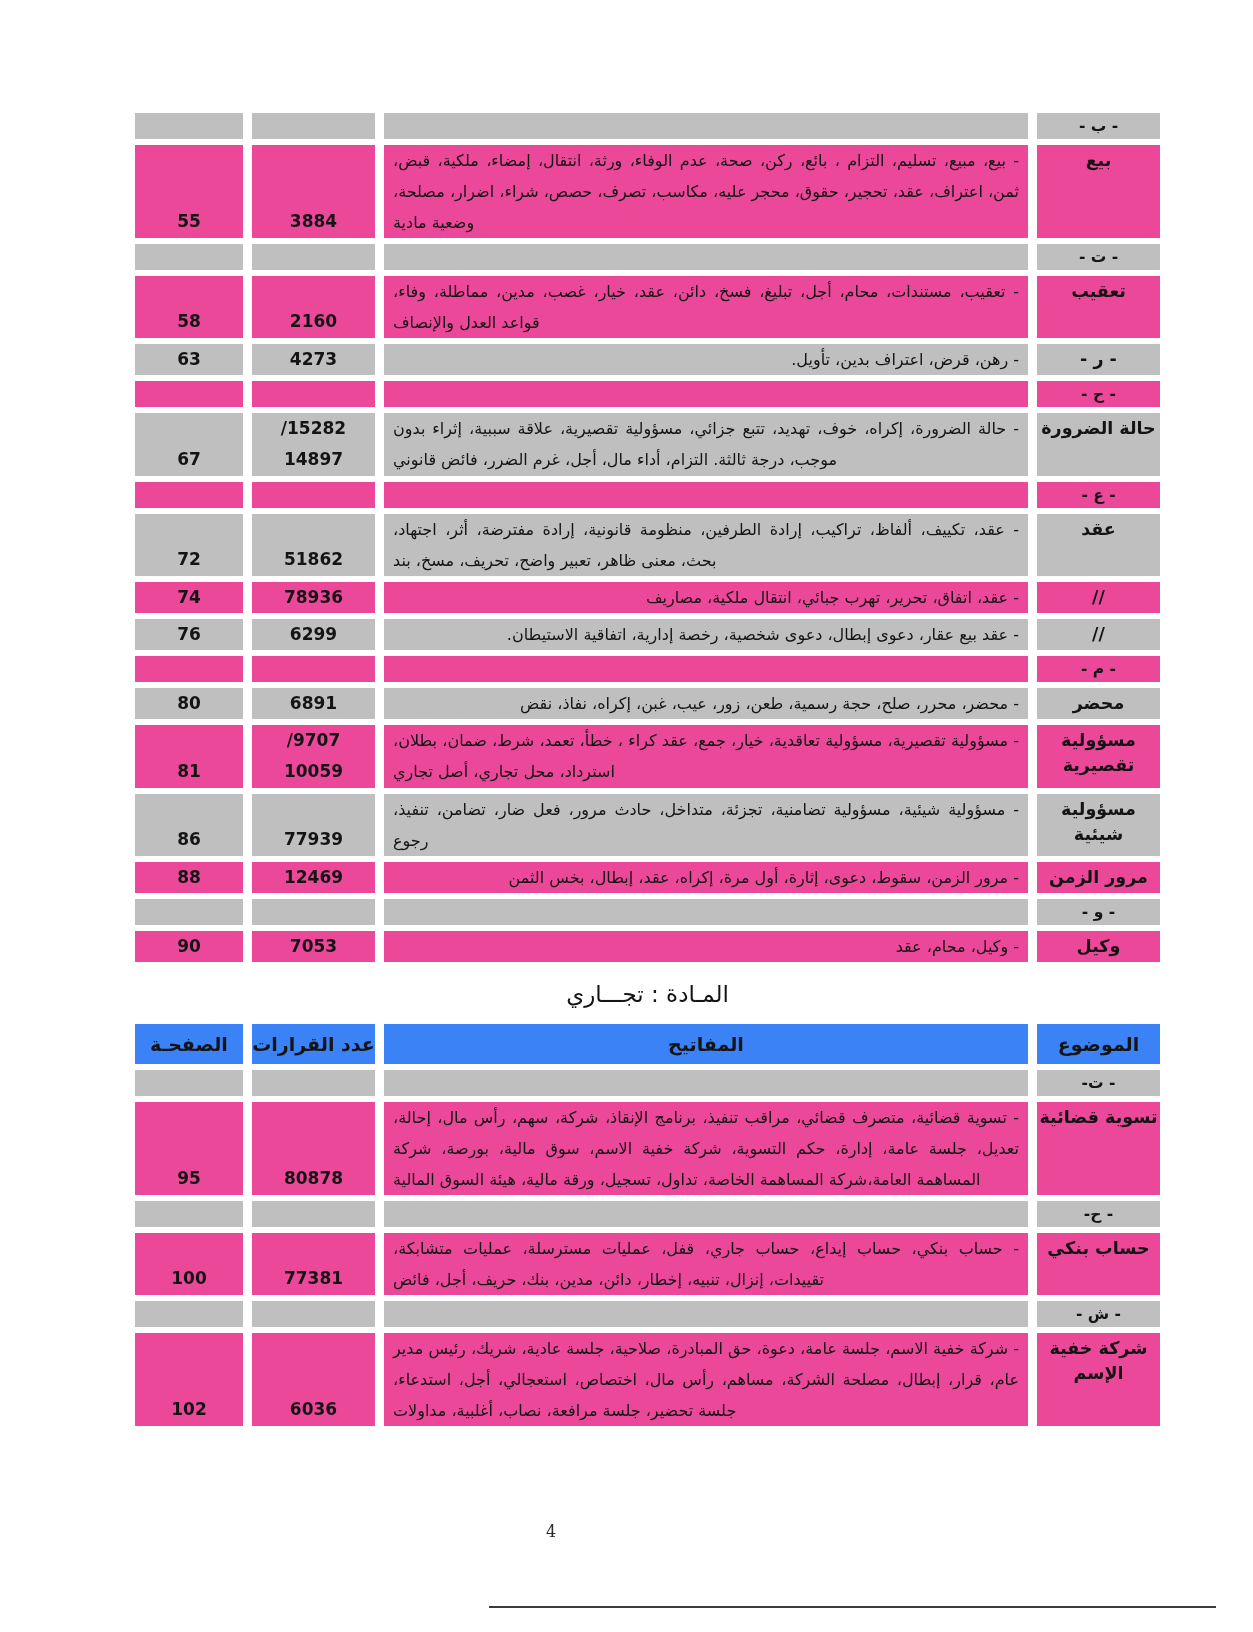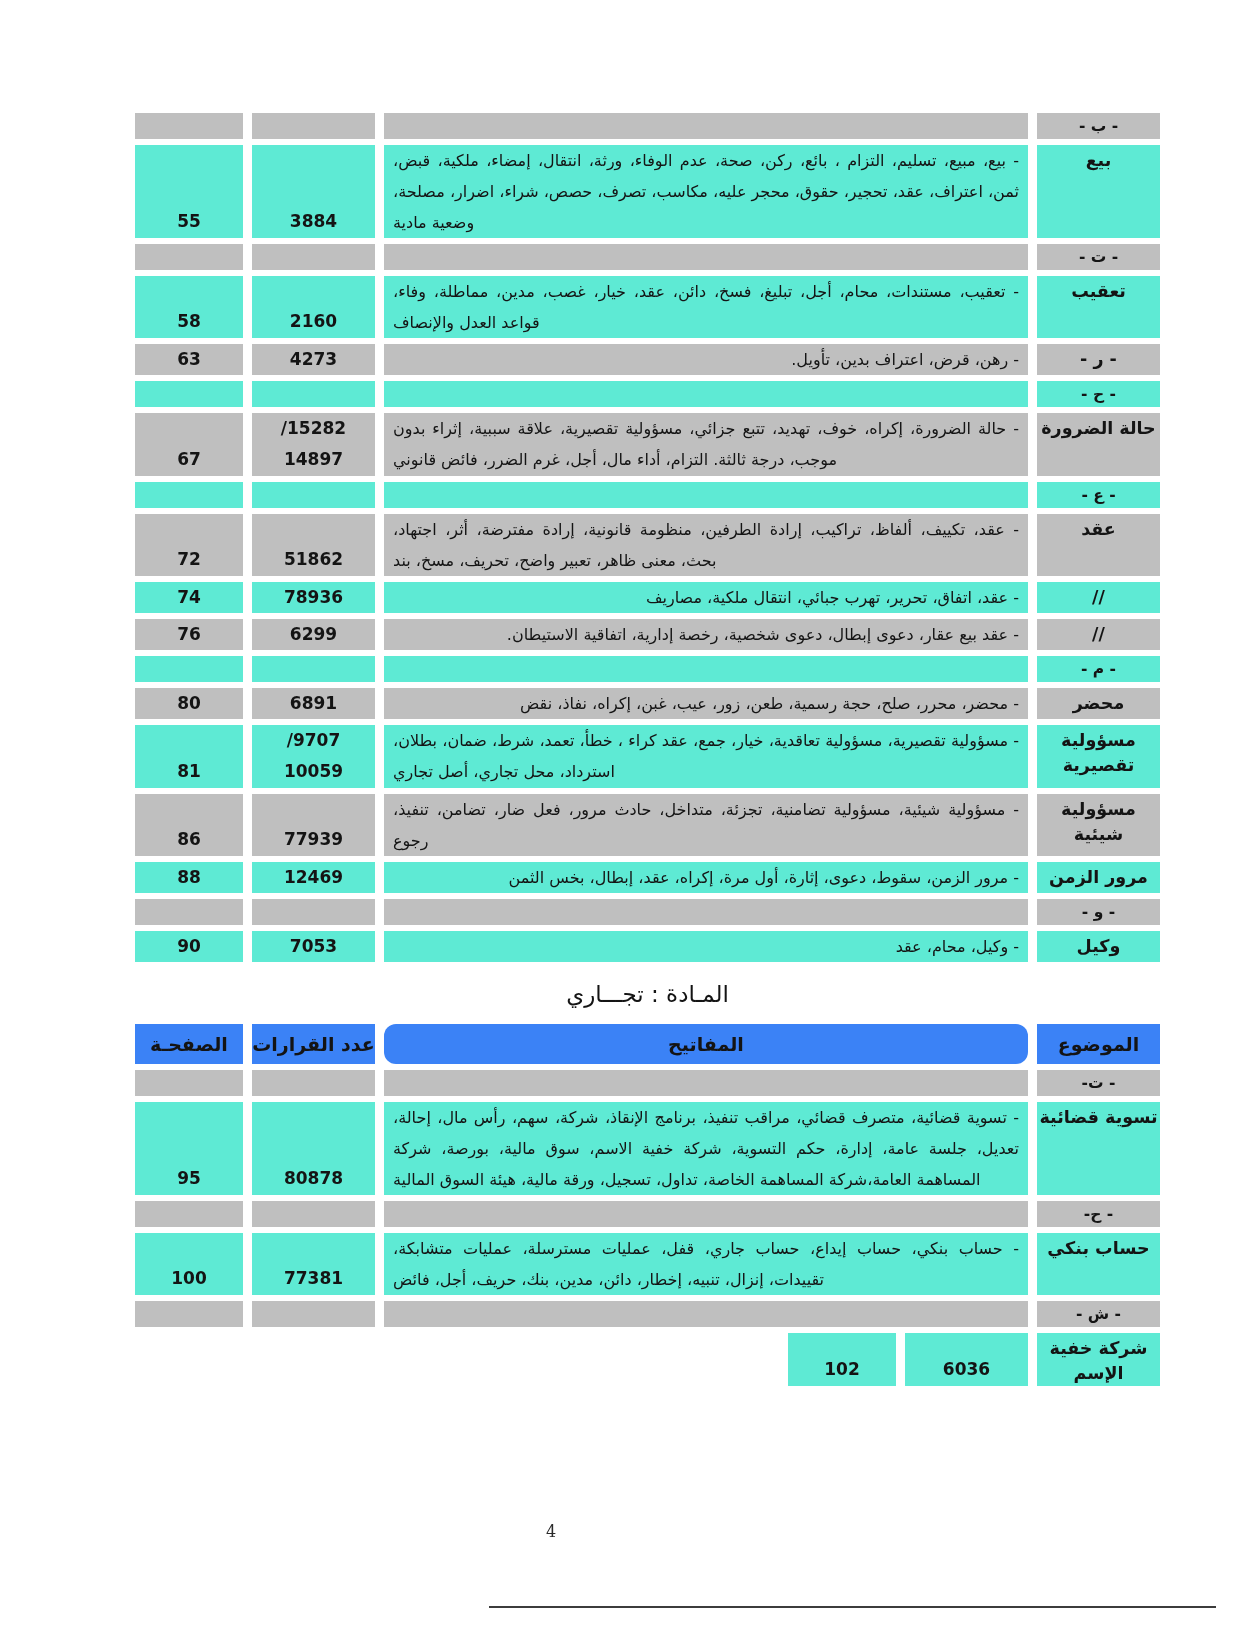--- a/index.html
+++ b/index.html
@@ -6,21 +6,21 @@
   body{
     width:1253px;height:1632px;position:relative;background:#ffffff;
     font-family:"DejaVu Sans","Liberation Sans",sans-serif;color:#141414;
     direction:rtl;overflow:hidden;
   }
   .content{position:absolute;top:113px;right:93px;width:1025px;}
   .tbl{display:flex;flex-direction:column;row-gap:6px;}
   .row{display:flex;column-gap:9px;}
   .cell{min-height:26px;}
   .row.dark  .cell{background:#bfbfbf;}
-  .row.light .cell{background:#5eead4;}
+  .row.light .cell{background:#ec4899;}
   .cell-subject{
     width:123px;flex:none;text-align:center;font-weight:bold;
     font-size:17.5px;line-height:25px;padding-top:3px;box-sizing:border-box;
   }
   .row.letter .cell-subject{font-size:15.5px;line-height:26px;padding-top:0;}
   .cell-keys{
     flex:1;font-size:16px;line-height:31px;padding:0 9px;box-sizing:border-box;
     text-align:justify;text-align-last:right;font-weight:500;
   }
   .row.multi .cell-keys{text-align-last:left;}
@@ -28,21 +28,21 @@
     flex:none;display:flex;flex-direction:column;justify-content:center;align-items:center;
     font-weight:bold;font-size:17px;line-height:31px;direction:ltr;
   }
   .row.multi .cell-num{justify-content:flex-end;padding-bottom:1px;box-sizing:border-box;}
   .cell-decisions{width:123px;}
   .cell-page{width:108px;}
   .row.header .cell{
     background:#3b82f6;font-weight:bold;font-size:19px;line-height:40px;min-height:40px;
     text-align:center;padding:0;
   }
-  .row.header .cell-keys{text-align:right;text-align-last:center;border-radius:12px;}
+  .row.header .cell-keys{text-align:right;text-align-last:center;}
   .section-title{
     text-align:center;font-weight:normal;font-size:23px;
     margin:19px 0 17px 0;letter-spacing:0;
   }
   .page-footer-number{
     position:absolute;top:1522px;left:546px;font-size:16px;
     font-family:"DejaVu Serif","Liberation Serif",serif;color:#2a2a2a;
   }
   .footer-rule{
     position:absolute;top:1606px;left:489px;width:727px;height:2px;background:#3c3c3c;
@@ -228,20 +228,21 @@
         <div class="cell cell-num cell-page">100</div>
       </div>
       <div class="row dark letter">
         <div class="cell cell-subject">- ش -</div>
         <div class="cell cell-keys"></div>
         <div class="cell cell-num cell-decisions"></div>
         <div class="cell cell-num cell-page"></div>
       </div>
       <div class="row light entry multi">
         <div class="cell cell-subject">شركة خفية الإسم</div>
+        <div class="cell cell-keys">- شركة خفية الاسم، جلسة عامة، دعوة، حق المبادرة، صلاحية، جلسة عادية، شريك، رئيس مدير عام، قرار، إبطال، مصلحة الشركة، مساهم، رأس مال، اختصاص، استعجالي، أجل، استدعاء، جلسة تحضير، جلسة مرافعة، نصاب، أغلبية، مداولات</div>
         <div class="cell cell-num cell-decisions">
           <div>6036</div>
         </div>
         <div class="cell cell-num cell-page">102</div>
       </div>
     </div>
 
 </div>
 
 <div class="page-footer-number">4</div>

